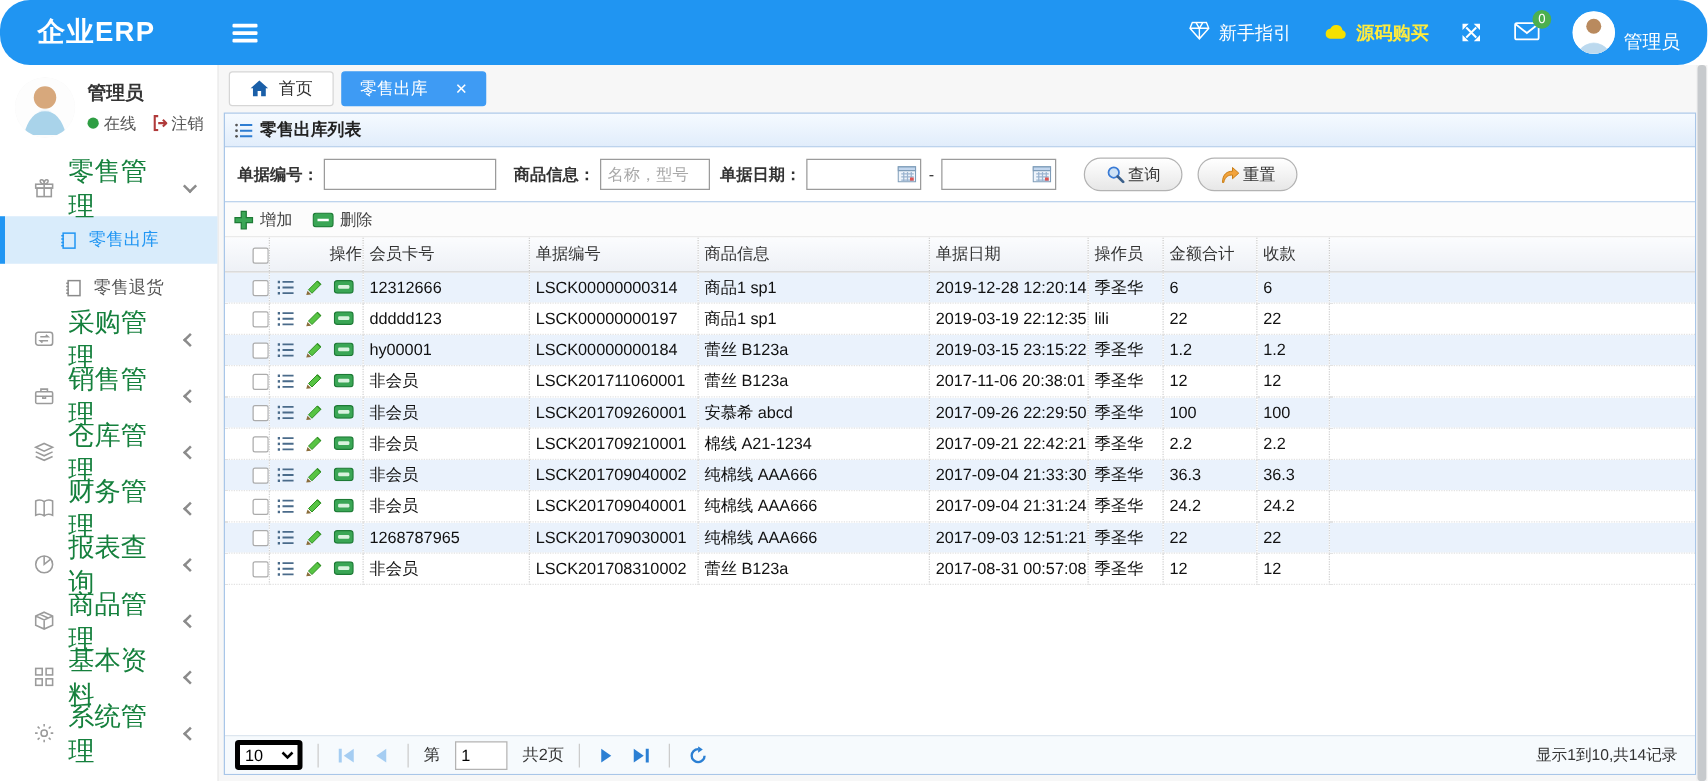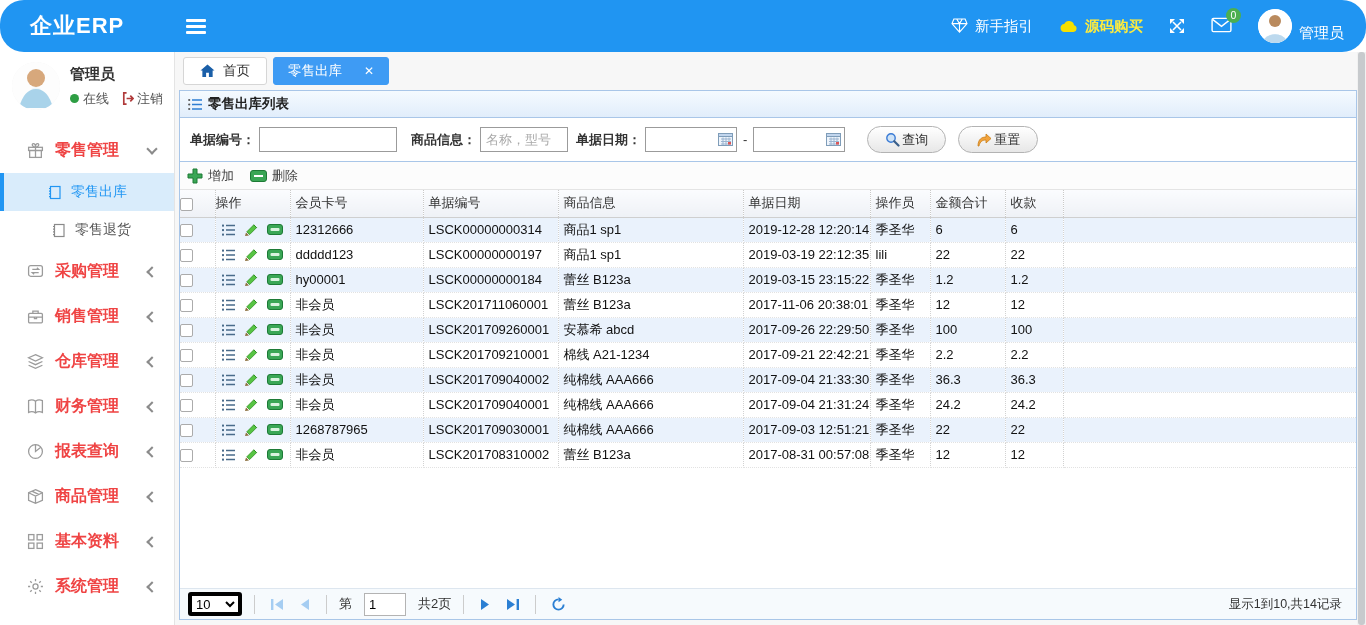--- a/index.html
+++ b/index.html
@@ -28,21 +28,21 @@
   .sidebar { width:175px; background:#fff; border-right:1px solid #e4e4e4; flex:none; }
   .profile { display:flex; align-items:center; padding:10px 8px 10px 12px; gap:10px; }
   .profile-av { width:48px; height:48px; border-radius:50%; overflow:hidden; background:#f4f4f4; flex:none; }
   .profile-name { font-size:15px; font-weight:bold; color:#333; margin-bottom:6px; }
   .profile-row { display:flex; align-items:center; gap:4px; font-size:13px; color:#555; }
   .dot-online { width:9px; height:9px; border-radius:50%; background:#2e9e44; display:inline-block; }
   .logout-link { display:flex; align-items:center; gap:3px; margin-left:8px; color:#555; cursor:pointer; }
 
   .menu { margin-top:8px; }
   .menu-item { height:45px; display:flex; align-items:center; padding:0 18px 0 27px; cursor:pointer; gap:11px; }
-  .menu-item .mi-label { font-size:16px; font-weight:bold; color:#ef4444; }
+  .menu-item .mi-label { font-size:21px; font-weight:normal; color:#15803d; }
   .chev { margin-left:auto; width:8px; height:8px; border-left:2px solid #8b8b8b; border-bottom:2px solid #8b8b8b; transform:rotate(45deg); flex:none; }
   .chev.down { transform:rotate(-45deg); margin-top:-4px; }
   .submenu-item { height:38px; display:flex; align-items:center; padding:0 10px 0 48px; gap:9px; font-size:14px; color:#555; cursor:pointer; border-left:4px solid transparent; }
   .submenu-item.active { background:#d9ecfb; color:#2196f3; border-left-color:#2196f3; padding-left:44px; }
   .submenu-item.active svg { stroke:#2196f3; }
 
   
   .main { flex:1; background:#f7f7f7; display:flex; flex-direction:column; padding-right:9px; }
   .tabbar { height:38px; display:flex; align-items:center; padding-left:8px; gap:6px; flex:none; }
   .tab { height:28px; display:flex; align-items:center; gap:8px; padding:0 16px; background:#fff; border:1px solid #d6d6d6; border-radius:3px; font-size:13.5px; color:#333; cursor:pointer;justify-content:flex-end; }
@@ -67,21 +67,21 @@
   .ebtn + .ebtn { margin-left:12px; }
   .btn-query { margin-left:22px; }
 
   .gridwrap { flex:1; display:flex; flex-direction:column; border-top:1px solid #a9c6e8; min-height:0; }
   .toolbar { height:28px; flex:none; background:#fcfcfc; border-bottom:1px solid #e4e4e4; display:flex; align-items:center; padding-left:7px; gap:16px; }
   .tool-btn { display:flex; align-items:center; gap:5px; font-size:13px; color:#444; cursor:pointer; }
 
   .grid-area { flex:1; overflow:hidden; background:#fff; }
   table.dg { border-collapse:collapse; table-layout:fixed; width:100%; }
   .dg th { height:27px; font-size:13px; font-weight:normal; color:#333; text-align:left; padding:0 5px; background:linear-gradient(#fbfcfe,#eef1f6); border-bottom:1px solid #cfcfcf; border-right:1px dotted #c9c9c9; overflow:hidden; white-space:nowrap; }
-  .dg th.c, .dg td.c { text-align:left; padding:0;font-family:Liberation Serif, serif; }
+  .dg th.c, .dg td.c { text-align:right; padding:0;font-family:Liberation Serif, serif; }
   .dg th:last-child, .dg td:last-child { border-right:none; }
   .dg td { height:25px; font-size:13px; color:#111; padding:0 5px; border-right:1px dotted #d2d2d2; border-bottom:1px dotted #e2e2e2; overflow:hidden; white-space:nowrap; }
   tr.stripe td { background:#eaf2fc; }
   .cb { width:13px; height:13px; border:1px solid #ababab; border-radius:2px; background:#fff; display:inline-block; vertical-align:middle; cursor:pointer; }
   .ops { display:flex; align-items:center; justify-content:center; gap:9px; }
   .ops .op { cursor:pointer; display:inline-flex; }
 
   .pager { height:31px; flex:none; background:#f6fafd; border-top:1px solid #dde6ef; display:flex; align-items:center; padding:0 8px; gap:8px; }
   .pg-select { height:24px; width:54px; border:4px solid #000000; border-radius:3px; background:#fff; font-size:13px; font-family:inherit; }
   .pg-sep { width:1px; height:19px; background:#ccc; margin:0 4px; }

